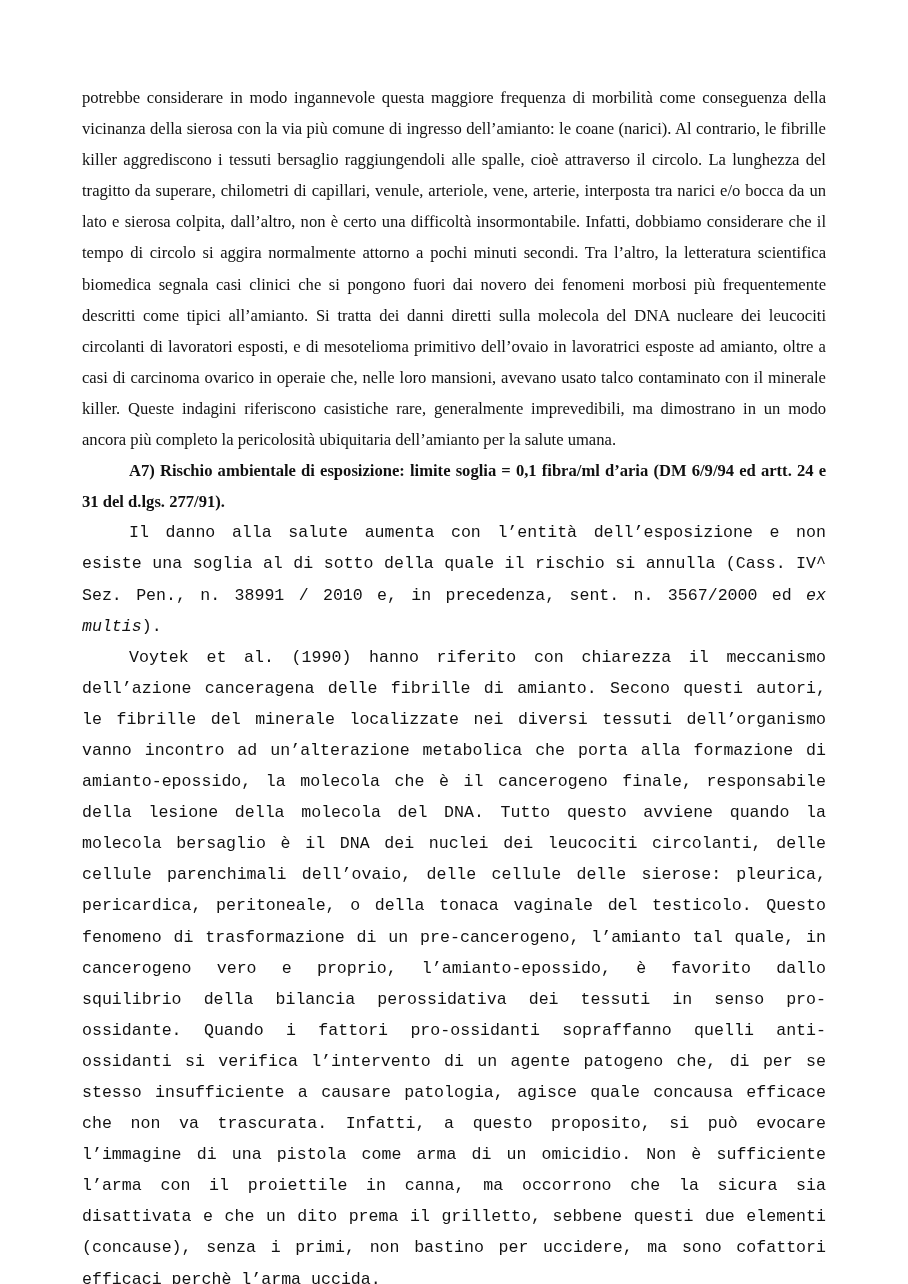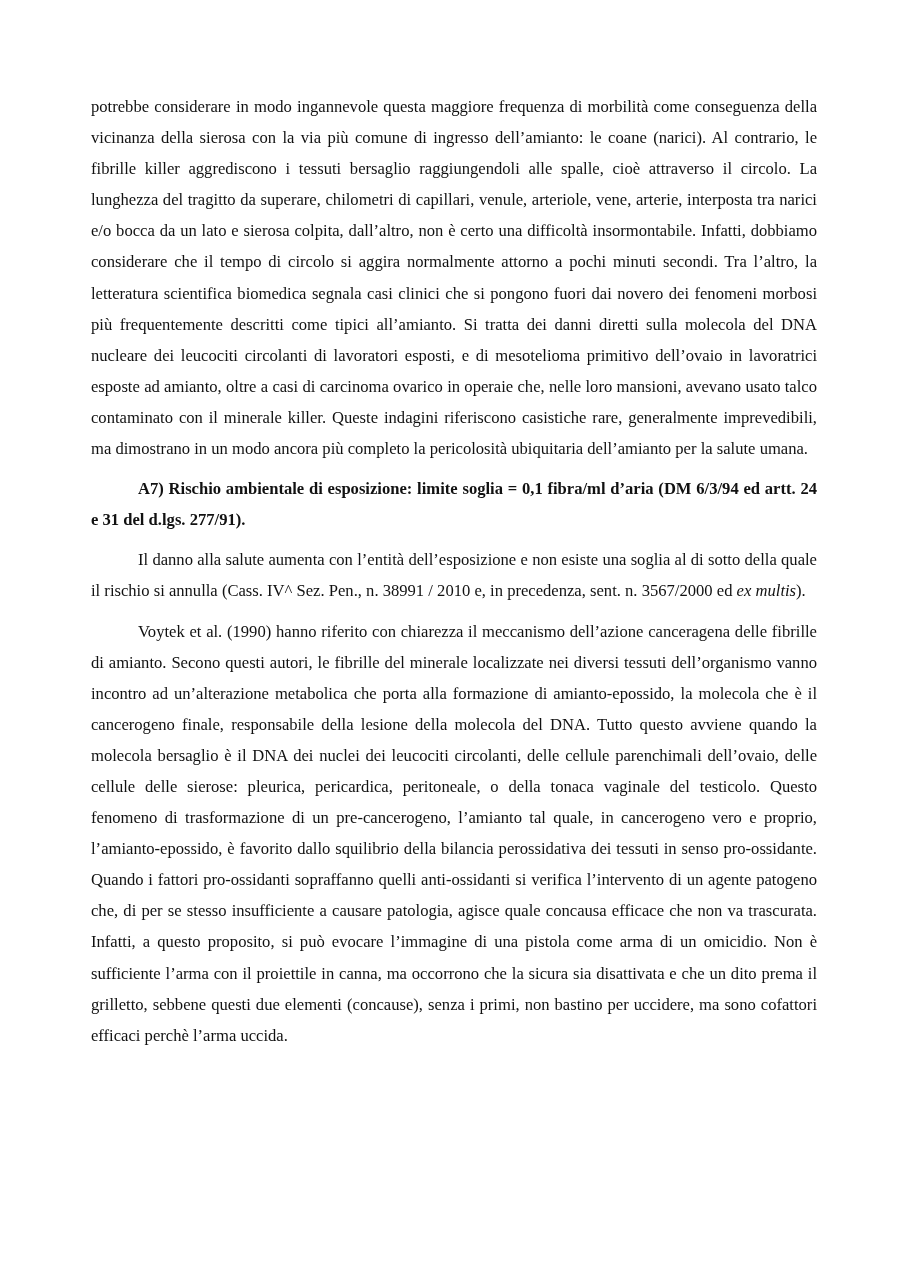--- a/index.html
+++ b/index.html
@@ -8,26 +8,26 @@
     position: absolute;
     left: 82px;
     top: 82px;
     width: 744px;
     font-family: "Liberation Serif", "DejaVu Serif", serif;
     font-size: 16.6px;
     line-height: 31.1px;
     color: #111111;
     text-align: justify;
   }
-  .page p { margin: 9px; }
-  .indent { text-indent: 47px; }
+  .page p { margin: 0; }
+  .indent { text-indent: 47px; font-family: Liberation Mono, monospace; }
   .heading { font-weight: bold; text-indent: 47px; }
   em { font-style: italic; }
 </style>
 </head>
 <body>
 
 <div class="page">
   <p>potrebbe considerare in modo ingannevole  questa maggiore frequenza di morbilità come conseguenza della vicinanza della sierosa con la via più comune di ingresso dell’amianto: le coane (narici). Al contrario, le fibrille killer aggrediscono i tessuti bersaglio raggiungendoli alle spalle, cioè attraverso il circolo. La lunghezza del tragitto da superare, chilometri di capillari, venule, arteriole, vene, arterie, interposta tra narici e/o bocca da un lato e sierosa colpita, dall’altro, non è certo una difficoltà insormontabile. Infatti, dobbiamo considerare che il tempo di circolo si aggira normalmente attorno a pochi minuti secondi. Tra l’altro, la letteratura scientifica biomedica segnala casi clinici che si pongono fuori dai novero dei fenomeni morbosi più frequentemente descritti come tipici all’amianto. Si tratta dei danni diretti sulla molecola del DNA nucleare dei leucociti circolanti di lavoratori esposti, e di mesotelioma primitivo dell’ovaio in lavoratrici esposte ad amianto, oltre a casi di carcinoma ovarico in operaie che, nelle loro mansioni, avevano usato talco contaminato con il minerale killer. Queste indagini riferiscono casistiche rare, generalmente imprevedibili, ma dimostrano in un modo ancora più completo la pericolosità ubiquitaria dell’amianto per la salute umana.</p>
-  <p class="heading">A7) Rischio ambientale di esposizione: limite soglia = 0,1 fibra/ml d’aria (DM 6/3/94 ed artt. 24 e 31 del d.lgs. 277/91).</p>
+  <p class="heading">A7) Rischio ambientale di esposizione: limite soglia = 0,1 fibra/ml d’aria (DM 6/9/94 ed artt. 24 e 31 del d.lgs. 277/91).</p>
   <p class="indent"><span>Il danno alla salute aumenta con l’entità dell’esposizione e non esiste una soglia al di sotto della quale il rischio si annulla (Cass. IV^ Sez. Pen., n. 38991 / 2010 e, in precedenza, sent. n. 3567/2000 ed </span><em>ex multis</em><span>).</span></p>
   <p class="indent">Voytek et al. (1990) hanno riferito con chiarezza il meccanismo dell’azione canceragena delle fibrille di amianto. Secono questi autori, le fibrille del minerale localizzate nei diversi tessuti dell’organismo vanno incontro ad un’alterazione metabolica che porta alla formazione di amianto-epossido, la molecola che è il cancerogeno finale, responsabile della lesione della molecola del DNA. Tutto questo avviene quando la molecola bersaglio è il DNA dei nuclei dei leucociti circolanti, delle cellule parenchimali dell’ovaio, delle cellule delle sierose: pleurica, pericardica,  peritoneale, o della tonaca vaginale del testicolo. Questo fenomeno di trasformazione di un pre-cancerogeno, l’amianto tal quale, in cancerogeno vero e proprio, l’amianto-epossido, è favorito dallo squilibrio della bilancia perossidativa dei tessuti in senso pro-ossidante. Quando i fattori pro-ossidanti sopraffanno quelli anti-ossidanti si verifica l’intervento di un agente patogeno che, di per se stesso insufficiente a causare patologia, agisce quale concausa efficace che non va trascurata. Infatti, a questo proposito, si può evocare l’immagine di una pistola come arma di un omicidio. Non è sufficiente  l’arma con il proiettile in canna, ma occorrono che la sicura sia disattivata e che un dito prema il grilletto, sebbene questi due elementi (concause), senza i primi, non bastino per uccidere, ma sono cofattori efficaci perchè l’arma uccida.</p>
 </div>
 
 </body></html>

